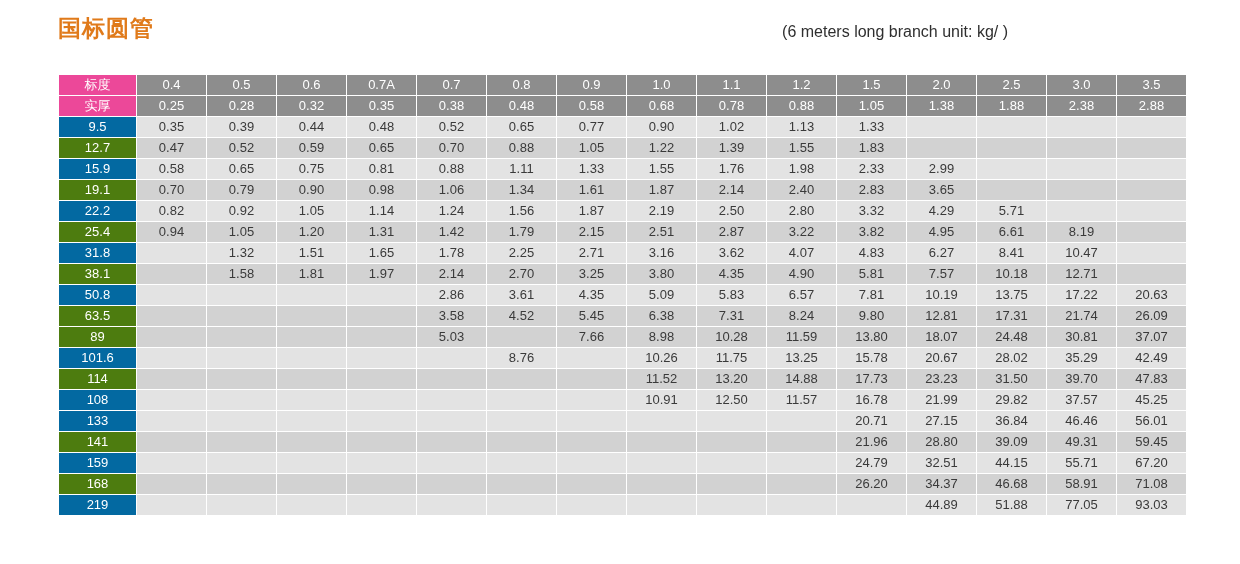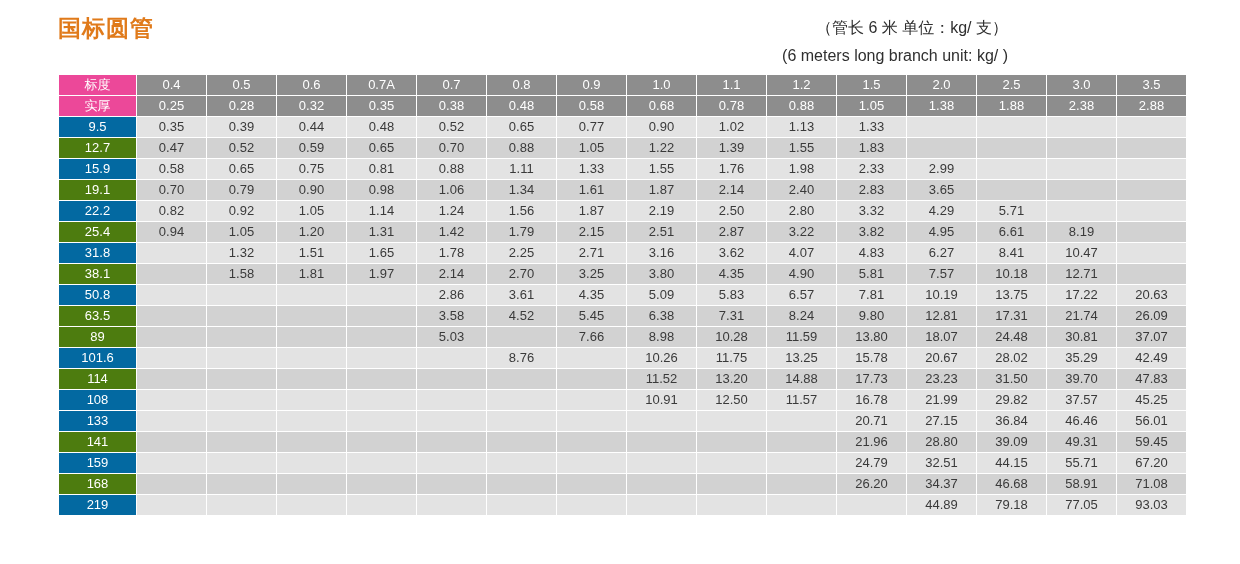--- a/index.html
+++ b/index.html
@@ -113,21 +113,20 @@
 </head>
 <body>
 
 <div class="page">
 
   <div class="header">
     <div class="title-cn">国标圆管</div>
   </div>
 
   <div class="header-right">
-    <div class="note-cn">（管长 6 米  单位：kg/ 支）</div>
     <div class="note-en">(6 meters long branch unit: kg/ )</div>
   </div>
 
   <div class="table-wrap">
     <table class="spec">
       <colgroup id="colgroup">
           <col class="first">
           <col style="width: 70px;">
           <col style="width: 70px;">
           <col style="width: 70px;">
@@ -514,21 +513,21 @@
             <td class="data"></td>
             <td class="data"></td>
             <td class="data"></td>
             <td class="data"></td>
             <td class="data"></td>
             <td class="data"></td>
             <td class="data"></td>
             <td class="data"></td>
             <td class="data"></td>
             <td class="data">44.89</td>
-            <td class="data">79.18</td>
+            <td class="data">51.88</td>
             <td class="data">77.05</td>
             <td class="data">93.03</td>
           </tr>
         </tbody>
     </table>
   </div>
 
 </div>
 
 </body></html>

